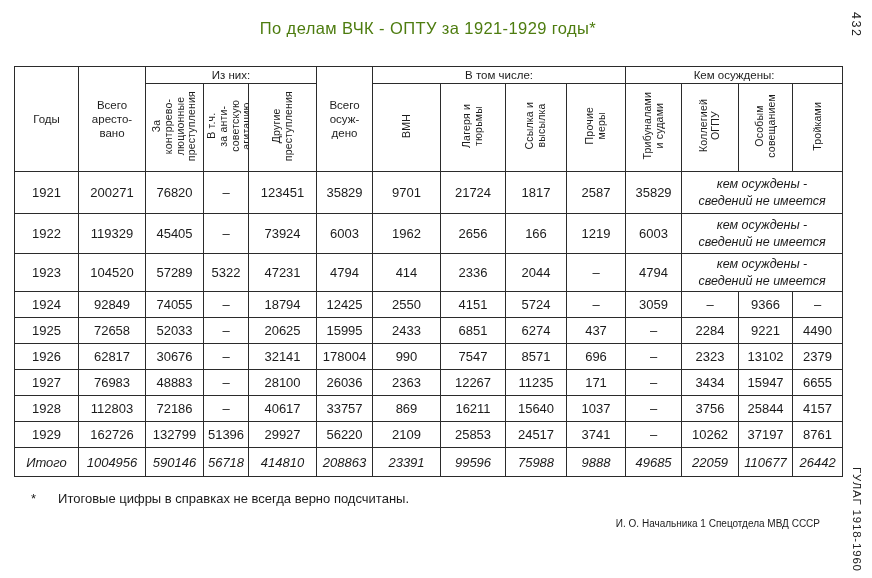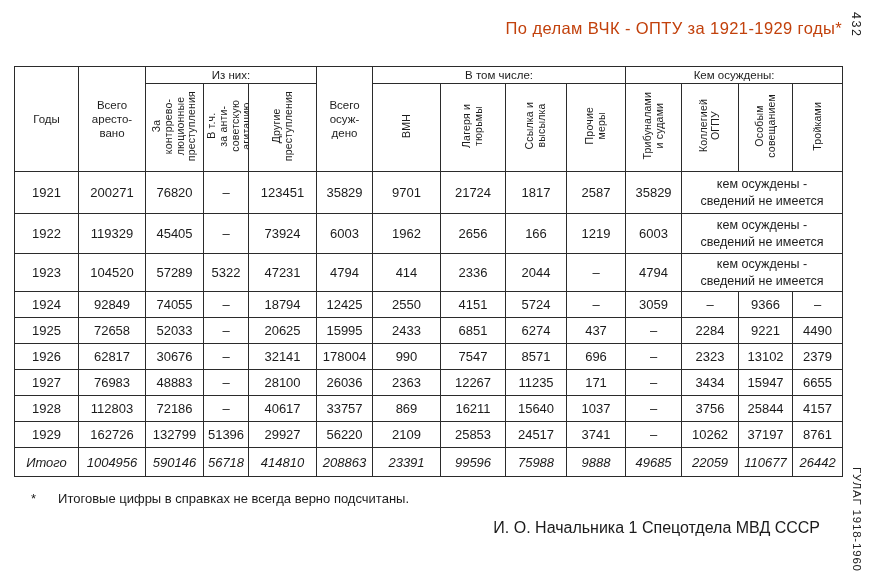--- a/index.html
+++ b/index.html
@@ -6,23 +6,23 @@
   html, body { background: #e8e8e8; }
   body { font-family: "Liberation Sans", "DejaVu Sans", sans-serif; color: #1e1e1e; }
   .page {
     position: relative;
     width: 872px; height: 578px;
     background: #ffffff;
     overflow: hidden;
   }
   .title {
     position: absolute; top: 19px; left: 14px; width: 828px;
-    text-align: right;
+    text-align: center;
     font-size: 16.5px; letter-spacing: 0.4px;
-    color: #c2410c;
+    color: #4d7c0f;
   }
   .page-num {
     position: absolute; top: 12px; right: 9px;
     writing-mode: vertical-rl;
     font-size: 12.5px; letter-spacing: 1.5px; color: #222;
   }
   .edge-label {
     position: absolute; bottom: 6px; right: 9px;
     writing-mode: vertical-rl;
     font-size: 11.5px; letter-spacing: 0.8px; color: #222;
@@ -51,28 +51,28 @@
     font-size: 10.5px; line-height: 1.12;
     letter-spacing: 0.2px;
     max-height: 86px;
   }
   .data tbody tr { height: 26px; }
   .data tbody tr:nth-child(1) { height: 42px; margin-left: 14px; }
   .data tbody tr:nth-child(2) { height: 40px; margin-left: 20px; }
   .data tbody tr:nth-child(3) { height: 38px; padding-left: 32px; }
   .data tbody tr:last-child  { height: 29px; font-style: italic; }
   .data tbody td { font-size: 13px; color: #1b1b1b; }
-  .data tbody td.merged { font-size: 12.5px; line-height: 1.3; padding: 0 10px; }
+  .data tbody td.merged { font-size: 12.5px; line-height: 1.3; padding: 0 10px; font-style: italic; }
   .footnote {
     position: absolute; top: 491px; left: 31px;
     font-size: 13px; display: flex; gap: 22px; color: #1b1b1b;
   }
   .signature {
     position: absolute; top: 517px; right: 52px;
-    text-align: right; font-size: 16px; line-height: 1.35; color: #1b1b1b;
+    text-align: right; font-size: 10px; line-height: 1.35; color: #1b1b1b;
   }
 </style>
 </head>
 <body>
 
 <div class="page">
 
   <div class="title">По делам ВЧК - ОПТУ за 1921-1929 годы*</div>
   <div class="page-num">432</div>
   <div class="edge-label">ГУЛАГ 1918-1960</div>

